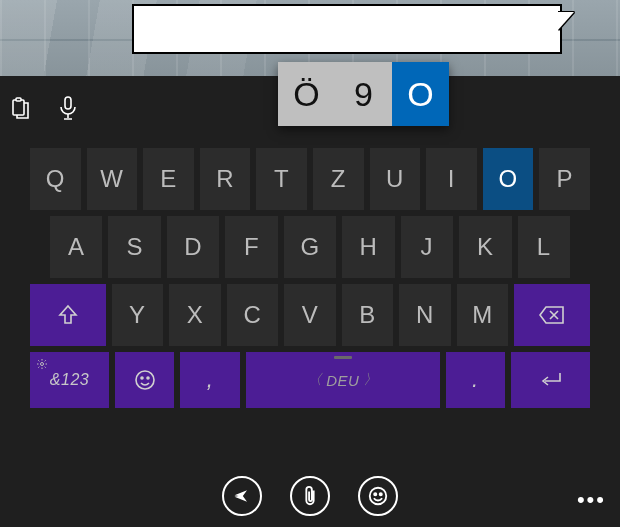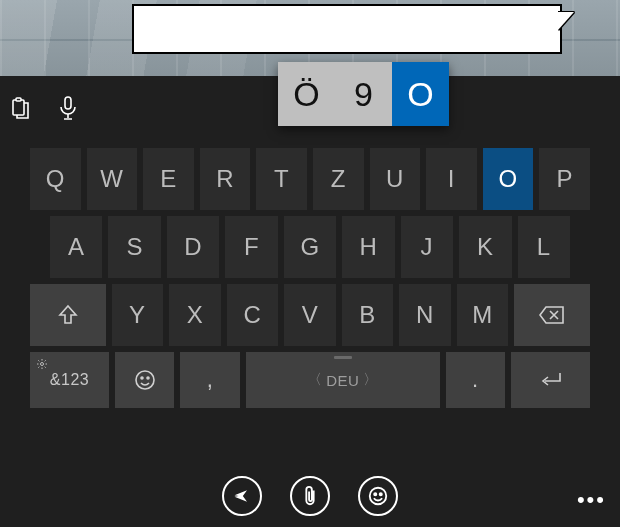--- a/index.html
+++ b/index.html
@@ -58,21 +58,21 @@
 
   
   .kb { position:absolute; left:30px; right:30px; top:72px; }
   .krow { display:flex; gap:6px; margin-bottom:6px; }
   .key {
     height:62px; background:#2c2c2c; color:#bcbcbc;
     display:flex; align-items:center; justify-content:center;
     font-size:24px; letter-spacing:.5px; cursor:pointer;
     flex:1 1 0; min-width:0; user-select:none;
   }
-  .key.fn { background:#404040; color:#c8c8c8; }
+  .key.fn { background:#4c1d95; color:#c8c8c8;font-style:italic; }
   .key.pressed { background:#0b4e83; color:#fff; }
 
   #row1 .key { flex-basis:9.2%; }
   #row2 { padding:0 20px; }
   #row2 .key { flex-basis:10%; }
   #row3 .key { flex-basis:9.2%; }
   #row3 .wide { flex-basis:13.5%; }
 
   #row4 { }
   #row4 .key { height:56px; }

